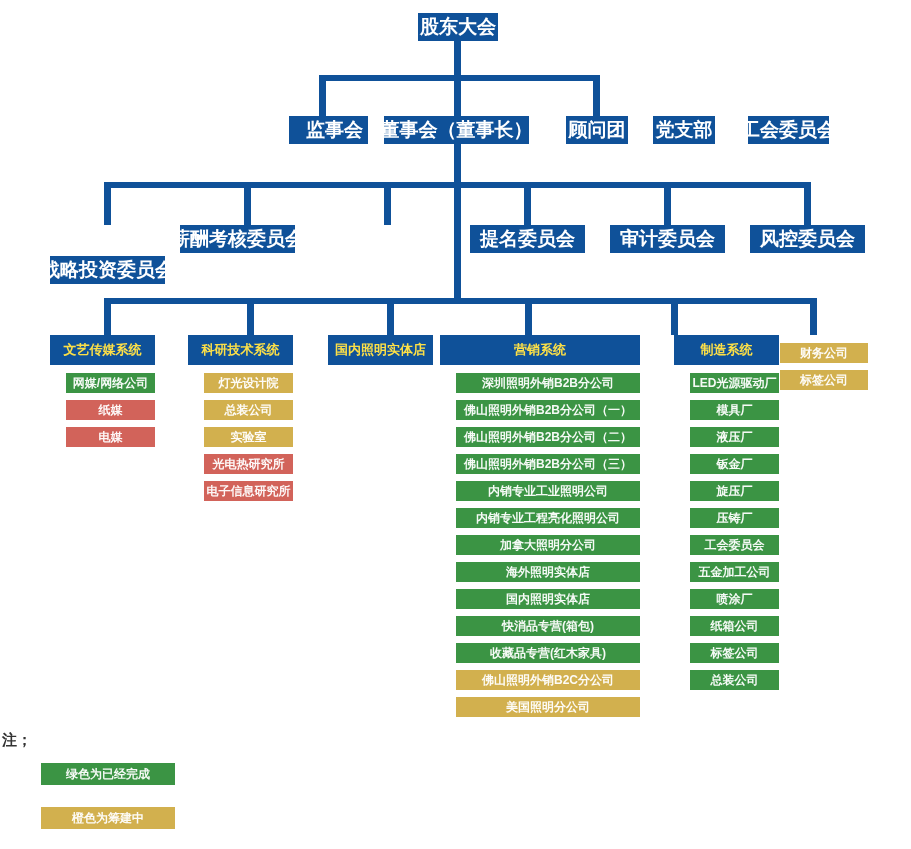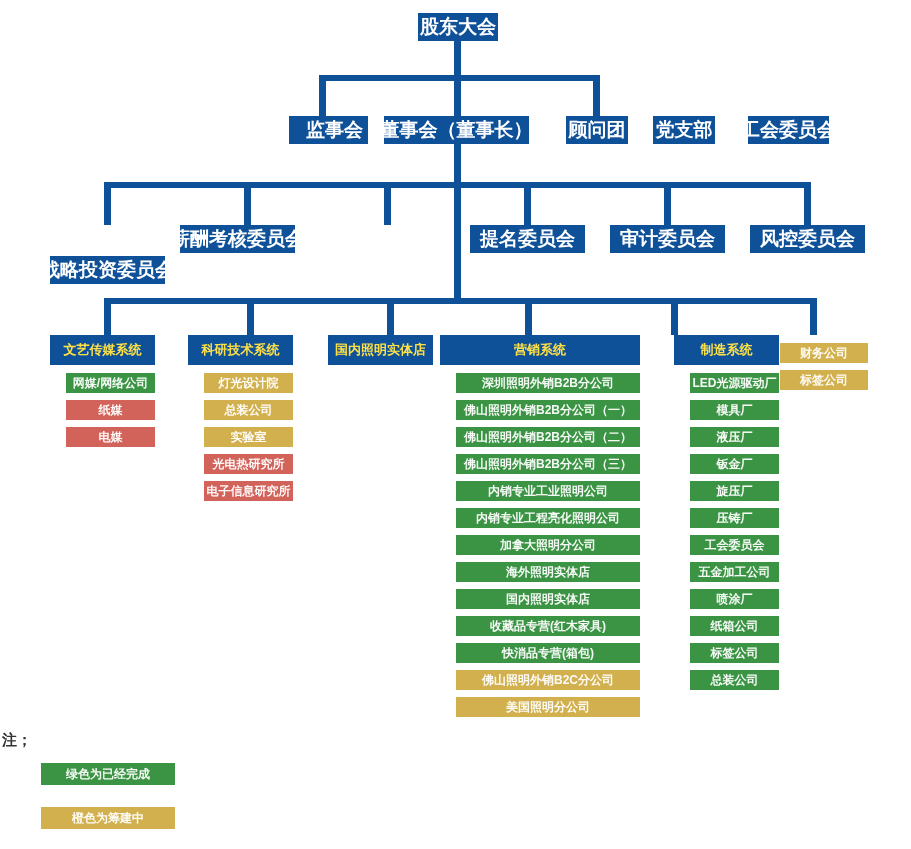--- a/index.html
+++ b/index.html
@@ -106,22 +106,22 @@
 
     <div class="item green">深圳照明外销B2B分公司</div>
         <div class="item green">佛山照明外销B2B分公司（一）</div>
         <div class="item green">佛山照明外销B2B分公司（二）</div>
         <div class="item green">佛山照明外销B2B分公司（三）</div>
         <div class="item green">内销专业工业照明公司</div>
         <div class="item green">内销专业工程亮化照明公司</div>
         <div class="item green">加拿大照明分公司</div>
         <div class="item green">海外照明实体店</div>
         <div class="item green">国内照明实体店</div>
+        <div class="item green">快消品专营(箱包)</div>
         <div class="item green">收藏品专营(红木家具)</div>
-        <div class="item green">快消品专营(箱包)</div>
         <div class="item orange">佛山照明外销B2C分公司</div>
         <div class="item orange">美国照明分公司</div>
       </div>
   </div>
 
   <div class="syscol" style="left:674px;width:105px;">
     <div class="sys-header">制造系统</div>
     <div class="list">
 
     <div class="item green">LED光源驱动厂</div>

